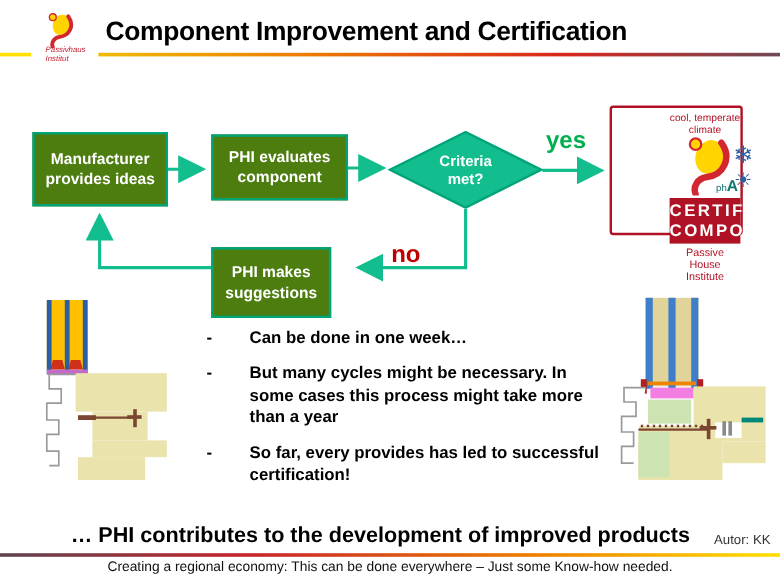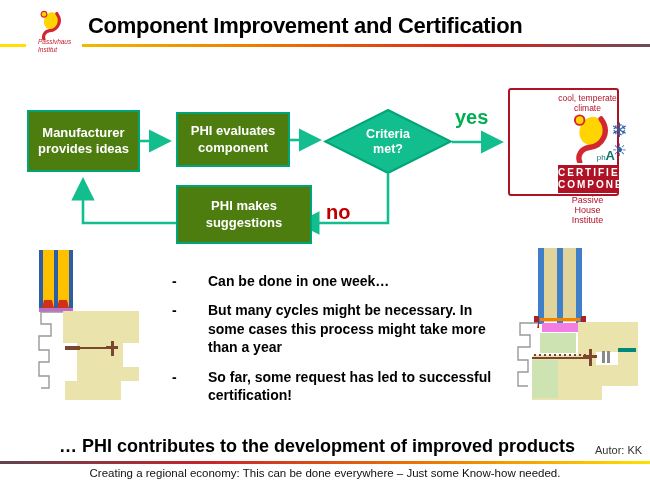--- a/index.html
+++ b/index.html
@@ -15,41 +15,41 @@
   .rule-left{left:0;width:26px;background:#FFE000;}
   .rule-main{left:82px;width:568px;background:linear-gradient(to right,#EFBB00 0%,#EE7D00 30%,#D9261C 68%,#6E4A57 100%);}
 
   
   .connectors{position:absolute;left:0;top:0;width:650px;height:487px;pointer-events:none;}
   .flowbox{position:absolute;background:#4d7c0f;border:2px solid #00A577;color:#fff;font-weight:bold;
            font-size:13px;line-height:1.25;display:flex;align-items:center;justify-content:center;
            text-align:center;box-sizing:border-box;}
   #box-manufacturer{left:27px;top:110px;width:113px;height:62px;}
   #box-evaluates{left:176px;top:112px;width:114px;height:55px;}
-  #box-suggestions{left:176px;top:185px;width:136px;height:59px;}
+  #box-suggestions{left:176px;top:206px;width:100px;height:59px;}
   .diamond{position:absolute;left:323px;top:109px;width:130px;height:65px;}
   .diamond .dtext{position:absolute;inset:0;display:flex;align-items:center;justify-content:center;
                   color:#fff;font-weight:bold;font-size:12.5px;line-height:1.2;text-align:center;}
   .diamond .dtext span{width:64px;}
   .lbl-yes{position:absolute;left:455px;top:106px;color:#00B050;font-weight:bold;font-size:20px;}
   .lbl-no{position:absolute;left:326px;top:201px;color:#C00000;font-weight:bold;font-size:20px;}
 
   
   .badge{position:absolute;left:508px;top:88px;width:111px;height:108px;background:#fff;
          border:2px solid #B01225;border-radius:3px;box-sizing:border-box;display:flex;flex-direction:column;padding-left:48px;}
   .badge-climate{color:#B01225;font-size:8.5px;text-align:center;padding-top:3px;}
   .badge-mid{flex:1;display:flex;align-items:center;justify-content:space-between;padding:0 9px 0 7px;}
   .badge-logo{position:relative;width:50px;height:52px;}
   .badge-ph{position:absolute;right:-4px;bottom:1px;color:#0f766e;}
   .badge-ph i{font-style:normal;font-size:8px;}
   .badge-ph b{font-size:13px;}
   .badge-icons{display:flex;flex-direction:column;align-items:center;gap:2px;color:#2E5FA3;}
   .badge-icons .snow{font-size:20px;line-height:1;}
   .badge-icons .sun{font-size:17px;line-height:1;}
-  .badge-band{background:#B01225;color:#fff;text-align:center;font-weight:bold;font-size:10px;
+  .badge-band{background:#B01225;color:#fff;text-align:center;font-weight:bold;font-size:14px;
               letter-spacing:2px;line-height:1.2;padding:2px 0;}
   .badge-institute{color:#B01225;font-size:9px;text-align:center;padding:2px 0 3px;}
 
   
   .win{position:absolute;}
   #win-left{left:27px;top:250px;}
   #win-right{left:512px;top:248px;}
 
   
   .bullets{position:absolute;left:172px;top:272px;width:340px;}
@@ -194,21 +194,21 @@
     <div class="bullet">
       <span class="b-marker">-</span>
       <span class="b-text">Can be done in one week…</span>
     </div>
     <div class="bullet">
       <span class="b-marker">-</span>
       <span class="b-text">But many cycles might be necessary. In some cases this process might take more than a year</span>
     </div>
     <div class="bullet">
       <span class="b-marker">-</span>
-      <span class="b-text">So far, some request has led to successful certification!</span>
+      <span class="b-text">So far, every provides has led to successful certification!</span>
     </div>
   </div>
 
   <div class="conclusion">… PHI contributes to the development of improved products</div>
   <div class="author">Autor: KK</div>
   <div class="rule-bottom"></div>
   <div class="footer-text">Creating a regional economy: This can be done everywhere – Just some Know-how needed.</div>
 
 </div>
 

